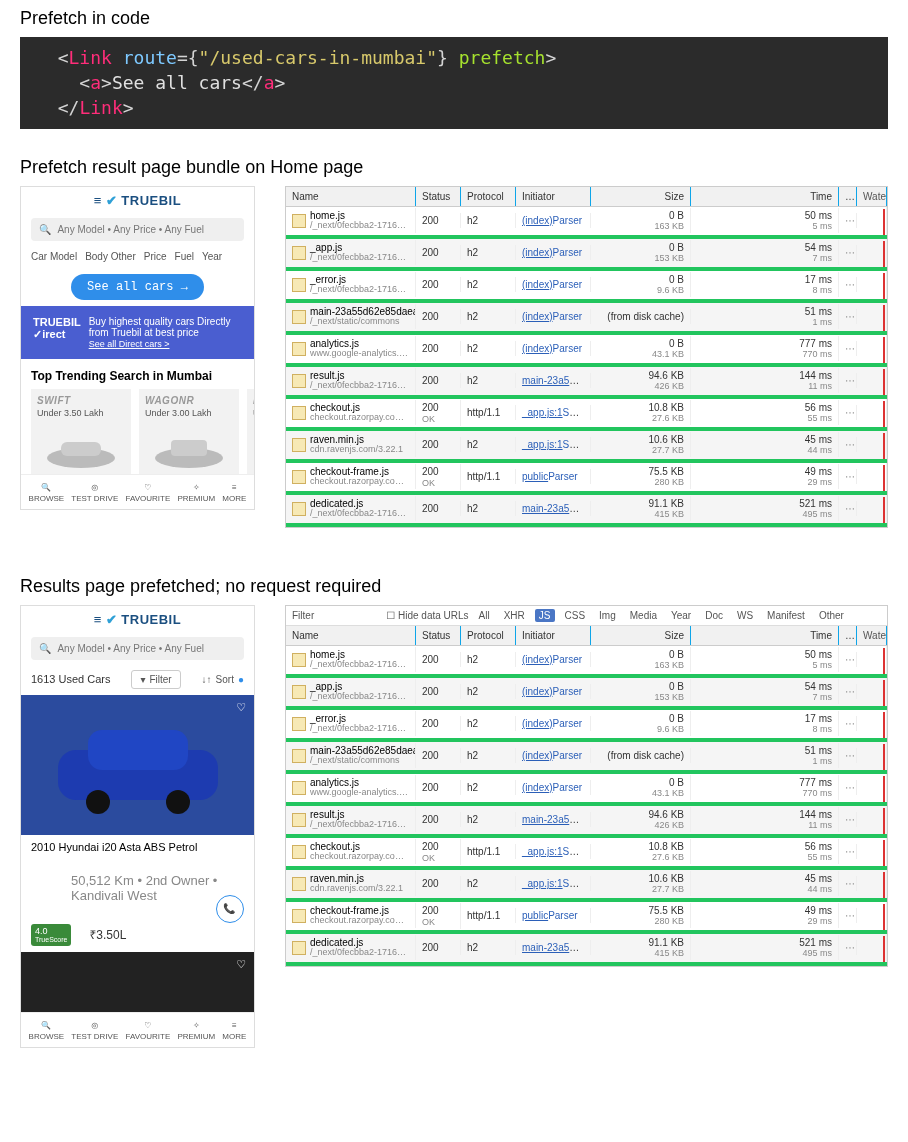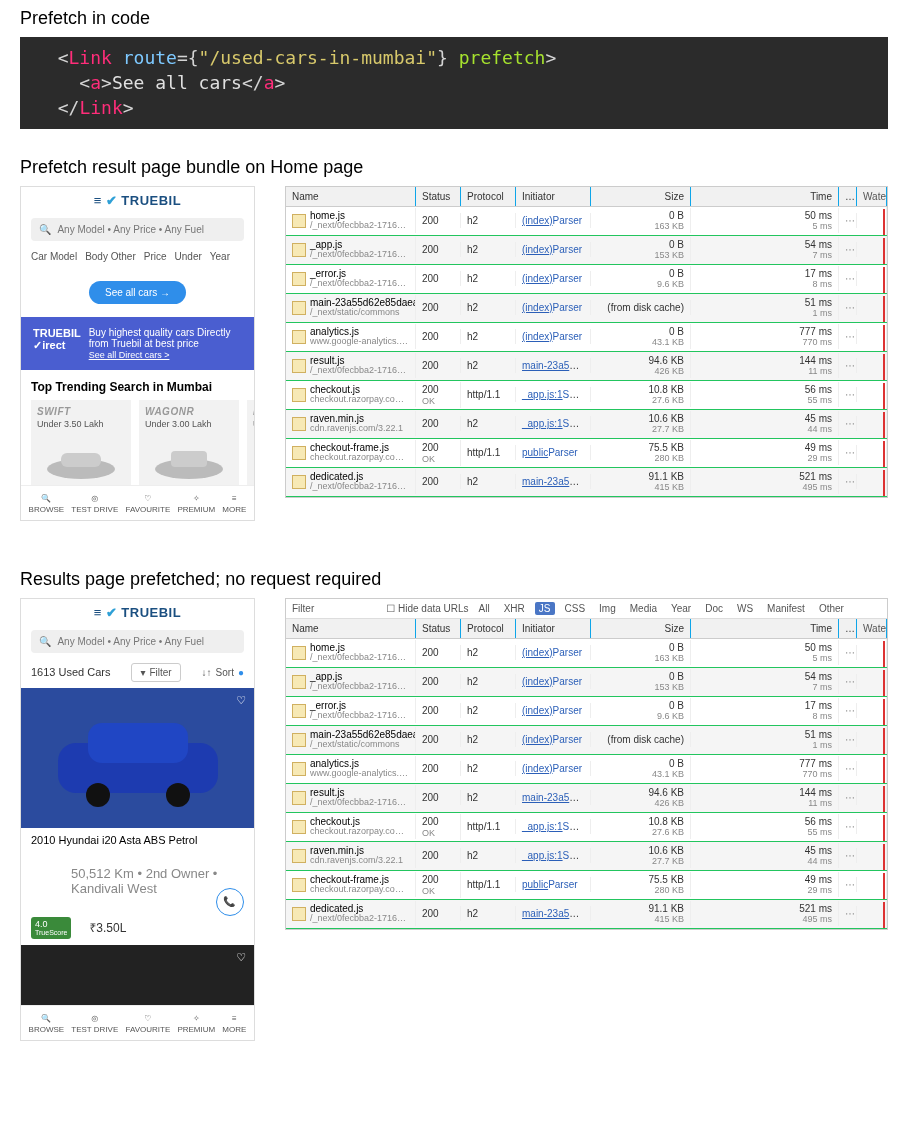--- a/index.html
+++ b/index.html
@@ -13,21 +13,21 @@
   .tok-kw   { color: #a6e22e; }
 
   .shot-pair { display: flex; gap: 30px; margin: 0 20px 40px 20px; align-items: flex-start; }
   .phone { width: 235px; border: 1px solid #ddd; background: #fff; font-size: 11px; display:flex; flex-direction:column; }
   .logo-bar { text-align: center; padding: 6px 0; }
   .logo { font-weight: 700; color: #1b4f80; letter-spacing: 0.5px; display:inline-flex; align-items:center; gap:4px; font-size:13px;}
   .logo .check { color:#2fa0d6; }
   .search-bar { display:flex; align-items:center; gap:6px; background:#efefef; border-radius:4px; margin:4px 10px; padding:6px 8px; color:#777; font-size:10px;}
   .pills { display:flex; gap:8px; padding:6px 10px; font-size:10px; color:#555;}
   .pill { }
-  .see-all { background:#2f8eea; color:#fff; border-radius:16px; padding:6px 16px; margin:13px auto; font-size:10px; display:inline-flex; align-items:center; gap:4px;}
+  .see-all { background:#2f8eea; color:#fff; border-radius:16px; padding:6px 16px; margin:6px auto; font-size:12px; display:inline-flex; align-items:center; gap:4px;font-family:Liberation Mono, monospace;}
   .center { text-align:center;}
   .promo { background:#4a5ed0; color:#fff; margin:0 0 6px 0; padding:10px 12px; font-size:10px; display:flex; gap:8px;}
   .promo .brand { font-weight:700; font-size:11px; }
   .promo .txt { flex:1; }
   .promo a { color:#fff; text-decoration:underline; font-size:9px;}
   .trending { font-size:12px; font-weight:600; padding:4px 10px 6px; }
   .cards { display:flex; gap:8px; overflow:hidden; padding:0 10px;}
   .card { background:#f2f2f2; width:100px; flex:0 0 100px; padding:6px; }
   .card .cname { font-weight:700; color:#999; font-style:italic; font-size:10px; letter-spacing:0.5px;}
   .card .sub { font-size:9px; color:#555; margin:2px 0 4px;}
@@ -51,21 +51,21 @@
   .listing-photo2 { width:100%; height:60px; background:#222; position:relative;}
 
   
   .devtools { flex:1; border:1px solid #ccc; font-size:11px; color:#333; min-width:0; }
   .dt-filter { display:flex; align-items:center; gap:6px; padding:3px 6px; border-bottom:1px solid #ddd; font-size:10px; color:#555; overflow:hidden;}
   .dt-filter .chip { padding:1px 4px; }
   .dt-filter .chip.active { background:#4a76c5; color:#fff; border-radius:2px;}
   .dt-head, .dt-row { display:grid; grid-template-columns: 130px 45px 55px 75px 100px 1fr 18px 30px; align-items:center;}
   .dt-head { background:#f1f1f1; border-bottom:1px solid #ccc; font-size:10px; color:#333;}
   .dt-head > div { padding:4px 6px; border-right:1px solid #0ea5e9;}
-  .dt-row { border-bottom:1px solid #22c55e; }
+  .dt-row { border-bottom:4px solid #22c55e; }
   .dt-row.alt { background:#f5f5f5; }
   .dt-row > div { padding:2px 6px; border-right:1px solid #eee; overflow:hidden; white-space:nowrap; text-overflow:ellipsis; font-size:10px;}
   .cell-name { display:flex; align-items:center; gap:4px;}
   .cell-name .ficon { width:14px;height:14px; background:#f7e9b5; border:1px solid #d0b060; display:inline-block; flex-shrink:0;}
   .cell-name .two { display:flex; flex-direction:column; line-height:1.1; min-width:0;}
   .cell-name .two .l1 { color:#000; }
   .cell-name .two .l2 { color:#888; font-size:9px; overflow:hidden; text-overflow:ellipsis;}
   .cell-init { color:#2b5fb8; text-decoration:underline;}
   .cell-size, .cell-time { text-align:right; }
   .cell-size .l2, .cell-time .l2 { display:block; color:#888; font-size:9px;}
@@ -100,21 +100,21 @@
           <span>TRUEBIL</span>
         </span></div>
     <div class="search-bar">
       <span>🔍</span>
       <span>Any Model • Any Price • Any Fuel</span>
     </div>
     <div class="pills">
       <span class="pill">Car Model</span>
       <span class="pill">Body Other</span>
       <span class="pill">Price</span>
-      <span class="pill">Under</span>
+      <span class="pill">Fuel</span>
       <span class="pill">Year</span>
     </div>
     <div class="center"><span class="see-all">See all cars →</span></div>
     <div class="promo">
       <div>
         <div class="brand">TRUEBIL</div>
         <div class="brand d">✓irect</div>
       </div>
       <div class="txt">
         <div>Buy highest quality cars Directly from Truebil at best price</div>

